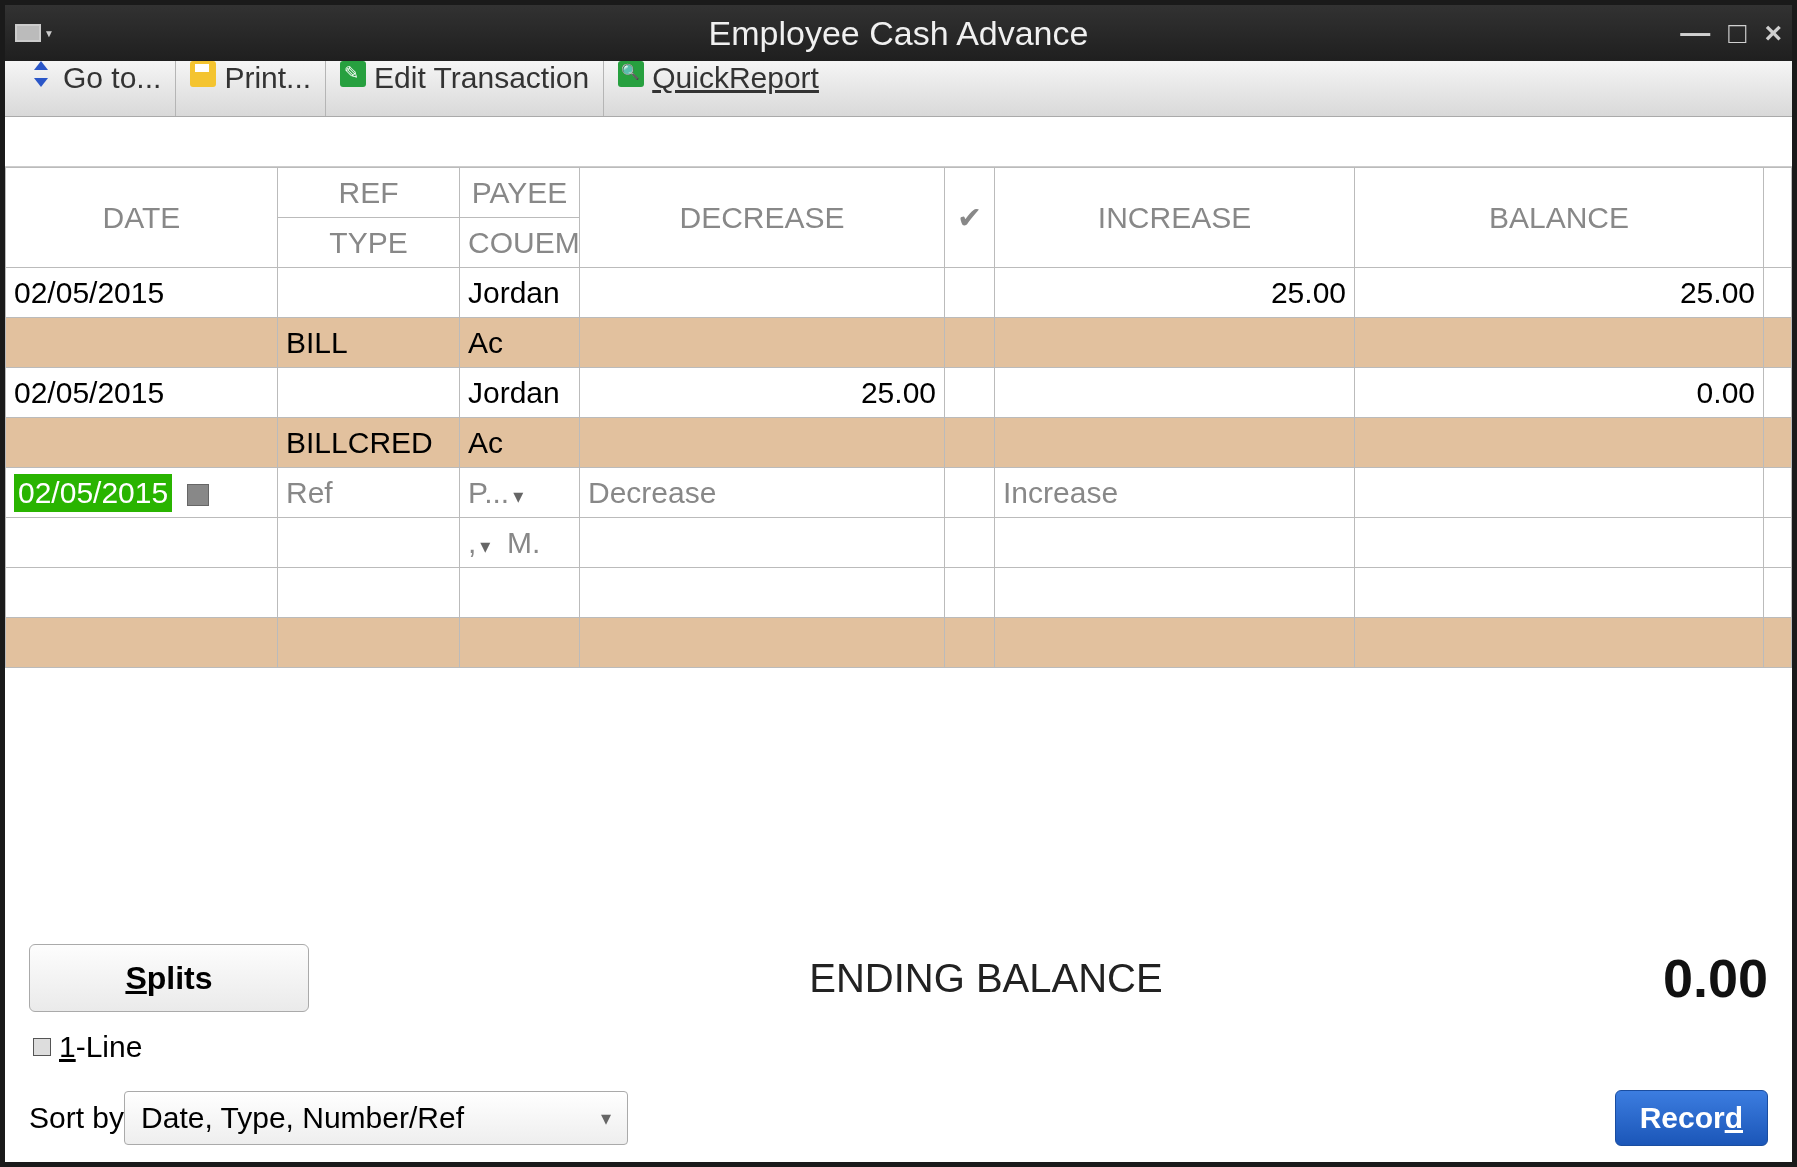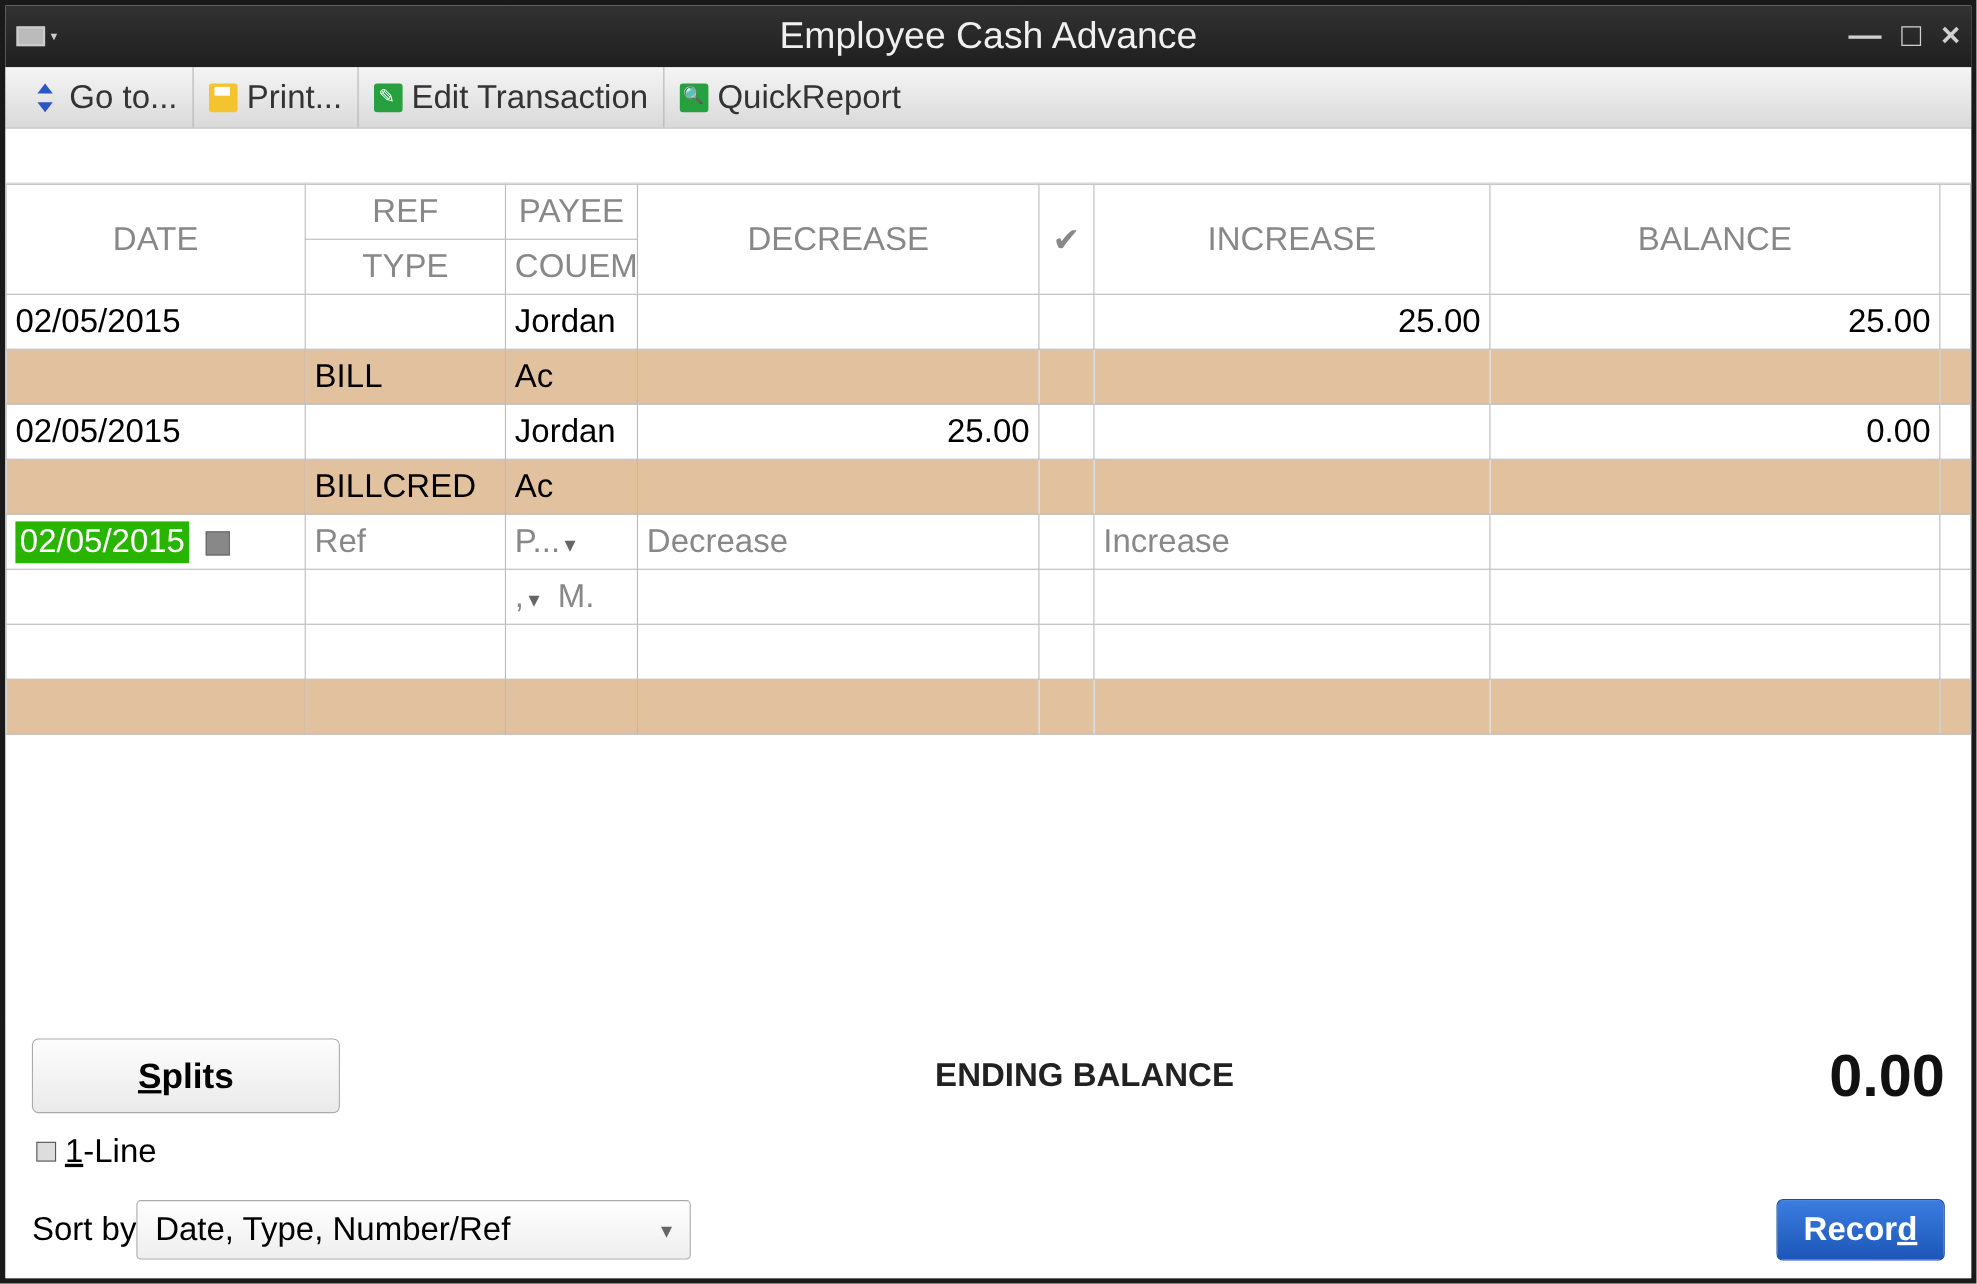--- a/index.html
+++ b/index.html
@@ -67,28 +67,28 @@
     height: 56px;
     border-bottom:1px solid #aaa;
     display:flex;
     align-items:center;
     padding:0 10px;
     font-size:30px;
     color:#333;
   }
   .tool-item {
     display:flex;
-    align-items:center;
+    align-items:flex-start;
     padding:0 14px;
     height:100%;
     border-right:1px solid #b5b5b5;
     gap:8px;
     cursor:pointer;
   }
-  .tool-item:last-child { border-right:none; }
+  .tool-item:last-child { border-right:none;text-decoration:underline; }
   .ic { width:26px; height:26px; display:inline-flex; align-items:center; justify-content:center; }
   .ic-goto { position:relative; }
   .ic-goto::before { content:""; border-left:7px solid transparent; border-right:7px solid transparent; border-bottom:9px solid #2a56c8; position:absolute; top:0; left:5px; }
   .ic-goto::after { content:""; border-left:7px solid transparent; border-right:7px solid transparent; border-top:9px solid #2a56c8; position:absolute; bottom:0; left:5px; }
   .ic-print { background:#f4c430; border-radius:3px; position:relative; }
   .ic-print::after { content:""; position:absolute; top:3px; left:5px; width:14px; height:8px; background:#fff; }
   .ic-edit { background:#27a03f; border-radius:3px; position:relative; }
   .ic-edit::after { content:"✎"; color:#fff; font-size:18px; position:absolute; top:1px; left:4px; }
   .ic-report { background:#27a03f; border-radius:3px; position:relative; }
   .ic-report::after { content:"🔍"; color:#fff; font-size:15px; position:absolute; top:2px; left:3px; }
@@ -173,21 +173,21 @@
   .splits-btn {
     width:280px;
     height:68px;
     background:linear-gradient(#fdfdfd,#eaeaea);
     border:1px solid #aaa;
     border-radius:6px;
     font-size:32px;
     font-weight:bold;
   }
   .splits-btn .ul { text-decoration:underline; }
-  .endbal-label { font-size:30px; color:#222;font-weight:bold; }
+  .endbal-label { font-size:40px; color:#222; }
   .endbal-value { font-size:54px; font-weight:bold; color:#111; }
   .line-check {
     display:flex;
     align-items:center;
     gap:8px;
     font-size:30px;
     margin: 18px 0 26px 4px;
   }
   .chkbox { width:18px; height:18px; border:1px solid #555; background:#ddd; }
   .ul { text-decoration:underline; }

